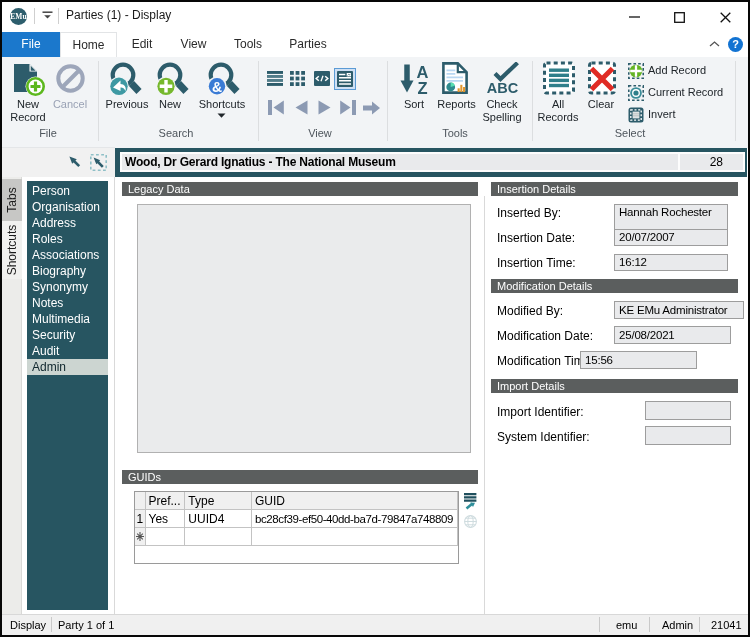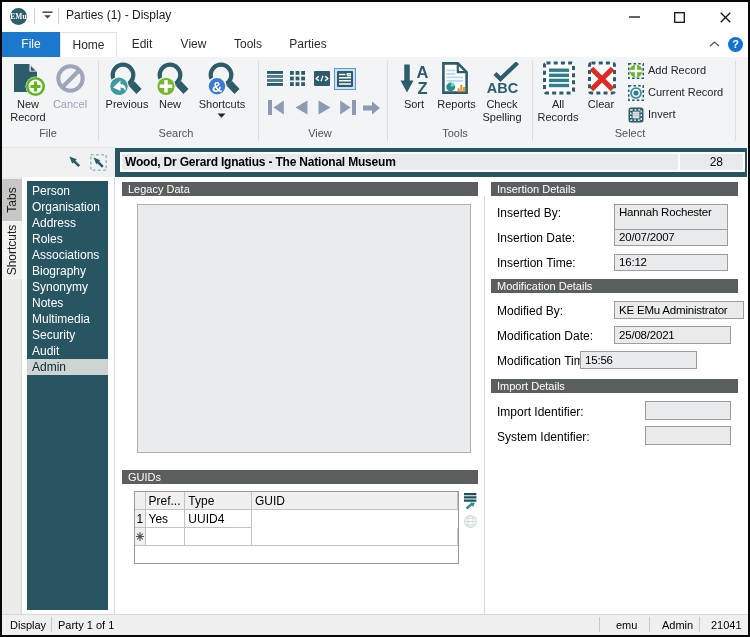--- a/index.html
+++ b/index.html
@@ -367,20 +367,21 @@
   <div id="legacybox"></div>
   <div class="hdrbar" style="left:122px; top:470px; width:356px;">GUIDs</div>
   <div id="gtable">
     <div class="gcell ghead" style="left:0; top:0; width:10.5px; height:18px;"></div>
     <div class="gcell ghead" style="left:10.5px; top:0; width:39.8px; height:18px; line-height:18px;">Pref...</div>
     <div class="gcell ghead" style="left:50.3px; top:0; width:66.7px; height:18px; line-height:18px;">Type</div>
     <div class="gcell ghead" style="left:117px; top:0; width:206px; height:18px; line-height:18px;">GUID</div>
     <div class="gcell ghead" style="left:0; top:18px; width:10.5px; height:18px; line-height:18px; text-align:center; padding:0;">1</div>
     <div class="gcell" style="left:10.5px; top:18px; width:39.8px; height:18px; line-height:18px;">Yes</div>
     <div class="gcell" style="left:50.3px; top:18px; width:66.7px; height:18px; line-height:18px;">UUID4</div>
+    <div class="gcell" style="left:117px; top:18px; width:206px; height:18px; line-height:18px; font-size:11.5px; letter-spacing:-0.4px;">bc28cf39-ef50-40dd-ba7d-79847a748809</div>
     <div class="gcell ghead" style="left:0; top:36px; width:10.5px; height:18px; padding:0;">
       <svg width="10" height="17" viewBox="0 0 10 17" style="display:block; margin:0 auto;">
         <g stroke="#555" stroke-width="1.1">
           <path d="M5 4 V13 M1 8.5 H9 M2.2 5.7 L7.8 11.3 M7.8 5.7 L2.2 11.3"></path>
         </g>
       </svg>
     </div>
     <div class="gcell" style="left:10.5px; top:36px; width:39.8px; height:18px;"></div>
     <div class="gcell" style="left:50.3px; top:36px; width:66.7px; height:18px;"></div>
     <div class="gcell" style="left:117px; top:36px; width:206px; height:18px;"></div>

